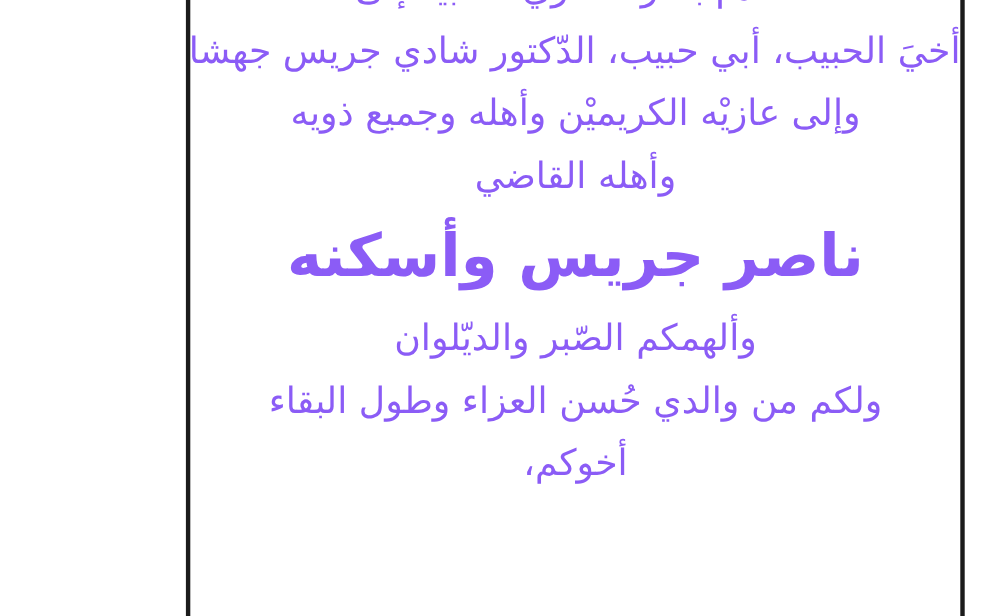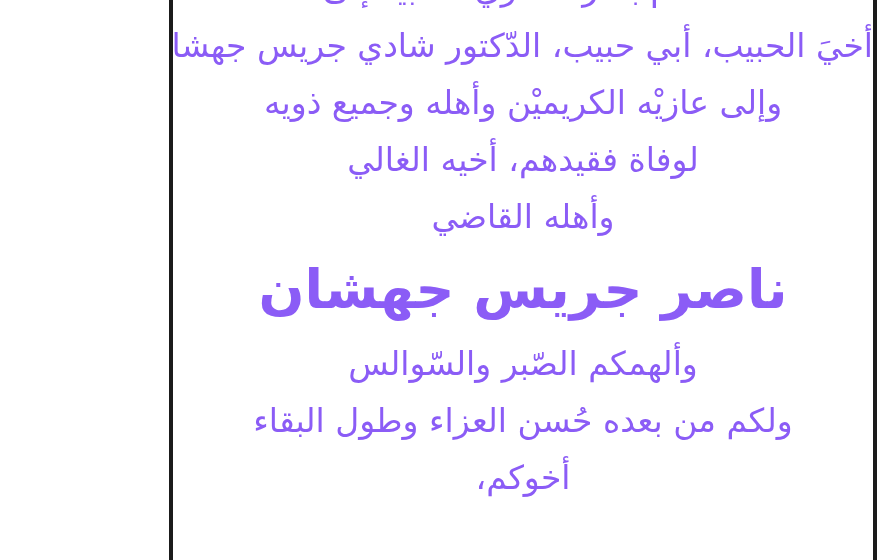--- a/index.html
+++ b/index.html
@@ -59,21 +59,20 @@
 
 <div class="page">
 
   <div class="rule rule-left"></div>
   <div class="rule rule-right"></div>
 
   <div class="content">
     <div class="line line-clipped">أتقدّم بأحرّ التّعازي القلبيّة إلى</div>
     <div class="line">أخيَ الحبيب، أبي حبيب، الدّكتور شادي جريس جهشان</div>
     <div class="line">وإلى عازيْه الكريميْن وأهله وجميع ذويه</div>
-    <div class="line">لوفاة فقيدهم، أخيه الغالي</div>
     <div class="line">وأهله القاضي</div>
-    <div class="line line-name">ناصر جريس جهشان</div>
-    <div class="line">وألهمكم الصّبر والسّوالس</div>
-    <div class="line">ولكم من بعده حُسن العزاء وطول البقاء</div>
+    <div class="line line-name">ناصر جريس وأسكنه</div>
+    <div class="line">وألهمكم الصّبر والديّلوان</div>
+    <div class="line">ولكم من والدي حُسن العزاء وطول البقاء</div>
     <div class="line">أخوكم،</div>
   </div>
 
 </div>
 
 </body></html>

